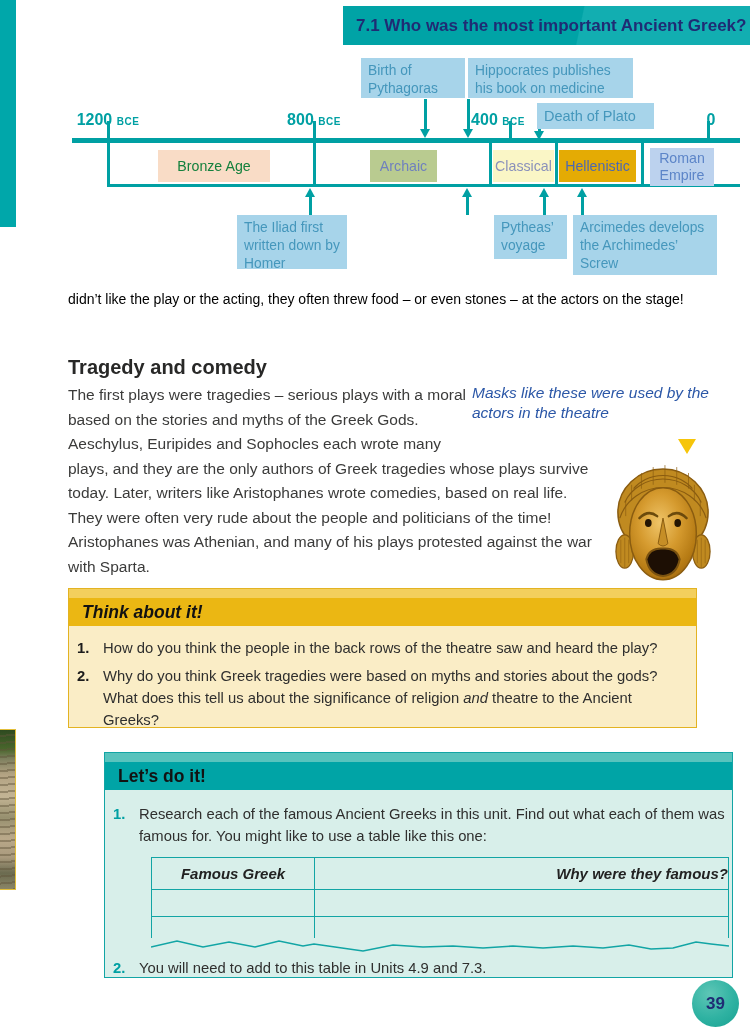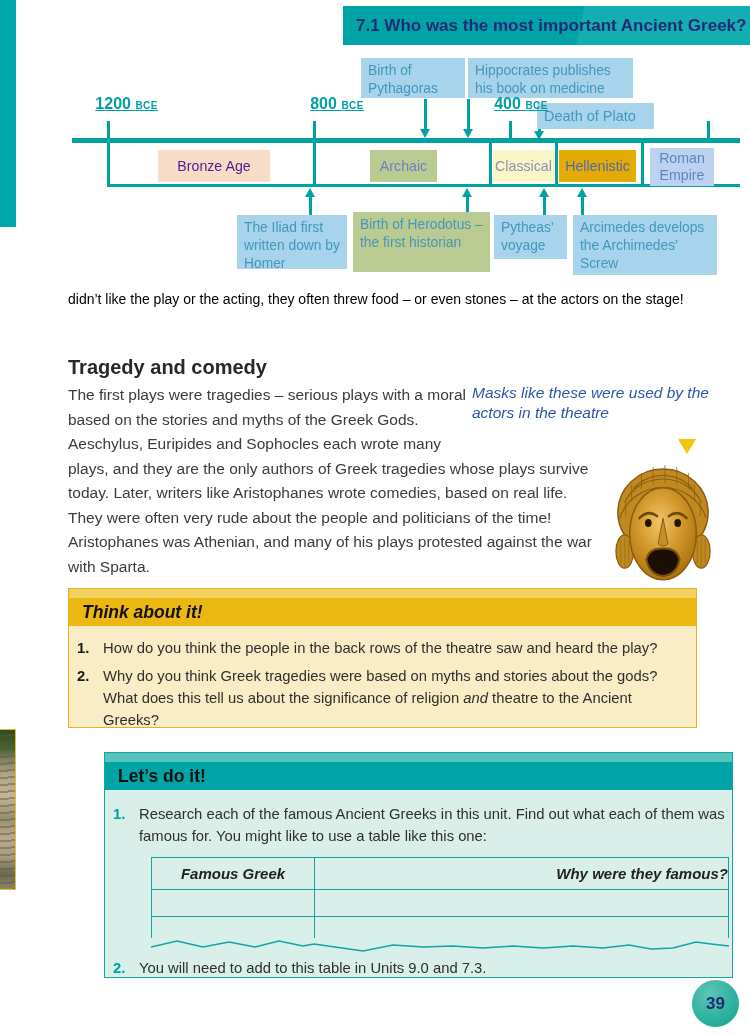--- a/index.html
+++ b/index.html
@@ -11,21 +11,21 @@
   .banner{position:absolute;left:343px;top:6px;width:407px;height:39px;
           background:linear-gradient(102deg,#00A3A6 0%,#00A3A6 58%,#12AEB1 58.3%);
           color:#1F2C74;font-weight:bold;font-size:17px;line-height:39px;padding-left:13px;box-sizing:border-box;}
 
   
   .tl{position:absolute;left:0;top:55px;width:644px;height:240px;}
   .tl .axis{position:absolute;left:72px;top:83px;width:668px;height:4.5px;background:#00A0A3;}
   .tl .baseline{position:absolute;left:108px;top:129px;width:632px;height:2.5px;background:#00A0A3;}
   .tl .tick{position:absolute;top:66px;width:3.5px;height:17px;background:#00A0A3;}
   .tl .divider{position:absolute;top:87px;width:2.5px;height:44.5px;background:#00A0A3;}
-  .tl .date{position:absolute;top:40px;width:100px;text-align:right;color:#00A0A3;font-weight:bold;font-size:16px;text-decoration:underline;}
+  .tl .date{position:absolute;top:56px;width:100px;text-align:center;color:#00A0A3;font-weight:bold;font-size:16px;}
   .tl .date .era{font-size:10px;letter-spacing:.5px;}
   .tl .period{position:absolute;top:95px;height:32px;line-height:32px;text-align:center;font-size:14.2px;box-sizing:border-box;}
   .tl .ev{position:absolute;background:#A7D4EA;color:#4597BC;font-size:13.8px;line-height:18px;padding:4px 7px;box-sizing:border-box;}
   .tl .stem{position:absolute;width:2.5px;background:#00A0A3;}
   .tl .head-down{position:absolute;width:0;height:0;border-left:5px solid transparent;border-right:5px solid transparent;border-top:9px solid #00A0A3;}
   .tl .head-up{position:absolute;width:0;height:0;border-left:5px solid transparent;border-right:5px solid transparent;border-bottom:9px solid #00A0A3;}
 
   
   .intro{position:absolute;left:68px;top:289px;width:658px;font-size:14px;line-height:20px;color:#000000;}
   .h2{position:absolute;left:68px;top:356px;font-size:20px;font-weight:bold;color:#282827;}
@@ -112,21 +112,21 @@
     <div class="tick" style="left:706.5px;"></div>
 
     <div class="axis"></div>
     <div class="baseline"></div>
     <div class="divider" style="left:107px;"></div>
     <div class="divider" style="left:313px;"></div>
     <div class="divider" style="left:489px;"></div>
     <div class="divider" style="left:555px;"></div>
     <div class="divider" style="left:641px;"></div>
 
-    <div class="period" style="left:158px;width:112px;background:#F9DCC6;color:#4c1d95;">Bronze Age</div>
+    <div class="period" style="left:158px;width:112px;background:#F9DCC6;color:#15803d;">Bronze Age</div>
     <div class="period" style="left:370px;width:67px;background:#B9CB90;color:#6F80BE;">Archaic</div>
     <div class="period" style="left:493px;width:61px;background:#FAF6C6;color:#8A91BB;">Classical</div>
     <div class="period" style="left:559px;width:77px;background:#E4AB04;color:#4D69B0;">Hellenistic</div>
     <div class="period" style="left:650px;width:64px;top:93px;height:38px;line-height:17px;padding-top:2px;background:#BCD2EE;color:#5C85C8;">Roman Empire</div>
 
     <div>
       <div class="head-up" style="left:305px;top:132.5px;"></div>
       <div class="stem" style="left:309px;top:141px;height:19px;"></div>
     </div>
     <div>
@@ -136,21 +136,20 @@
     <div>
       <div class="head-up" style="left:539px;top:132.5px;"></div>
       <div class="stem" style="left:543px;top:141px;height:19px;"></div>
     </div>
     <div>
       <div class="head-up" style="left:577px;top:132.5px;"></div>
       <div class="stem" style="left:581px;top:141px;height:19px;"></div>
     </div>
 
     <div class="ev" style="left:237px;top:160px;width:110px;height:54px;">The Iliad first written down by Homer</div>
-    <div class="ev" style="left:353px;top:157px;width:137px;height:60px;background:#B9CB90;">Birth of Herodotus – the first historian</div>
     <div class="ev" style="left:494px;top:160px;width:73px;height:44px;">Pytheas’ voyage</div>
     <div class="ev" style="left:573px;top:160px;width:144px;height:60px;">Arcimedes develops the Archimedes’ Screw</div>
   </div>
 
   <div class="intro">didn’t like the play or the acting, they often threw food – or even stones – at the actors on the stage!</div>
 
   <div class="h2">Tragedy and comedy</div>
 
   <div class="tragedy">
     <div class="aside-float">Masks like these were used by the actors in the theatre</div>
@@ -222,21 +221,21 @@
             <div class="c1"></div>
             <div class="c2"></div>
           </div>
         <svg class="torn" width="578" height="15" viewBox="0 0 578 15">
           <polyline points="0,10 26,4 52,10 78,5 104,10 128,4 152,9 163,7 184,10 212,14 242,8 272,10 302,9 332,11 362,9 392,11 422,9 452,11 478,8 500,12 522,11 545,5 560,7 578,9" fill="none" stroke="#12A5A5" stroke-width="1.6"></polyline>
         </svg>
       </div>
 
       <div class="item" style="margin-top:5px;">
         <span class="num">2.</span>
-        <span>You will need to add to this table in Units 9.0 and 7.3.</span>
+        <span>You will need to add to this table in Units 4.9 and 7.3.</span>
       </div>
     </div>
   </div>
 
   <div class="photo-strip"></div>
 
   <div class="page-badge">
     <span>39</span>
   </div>
 

